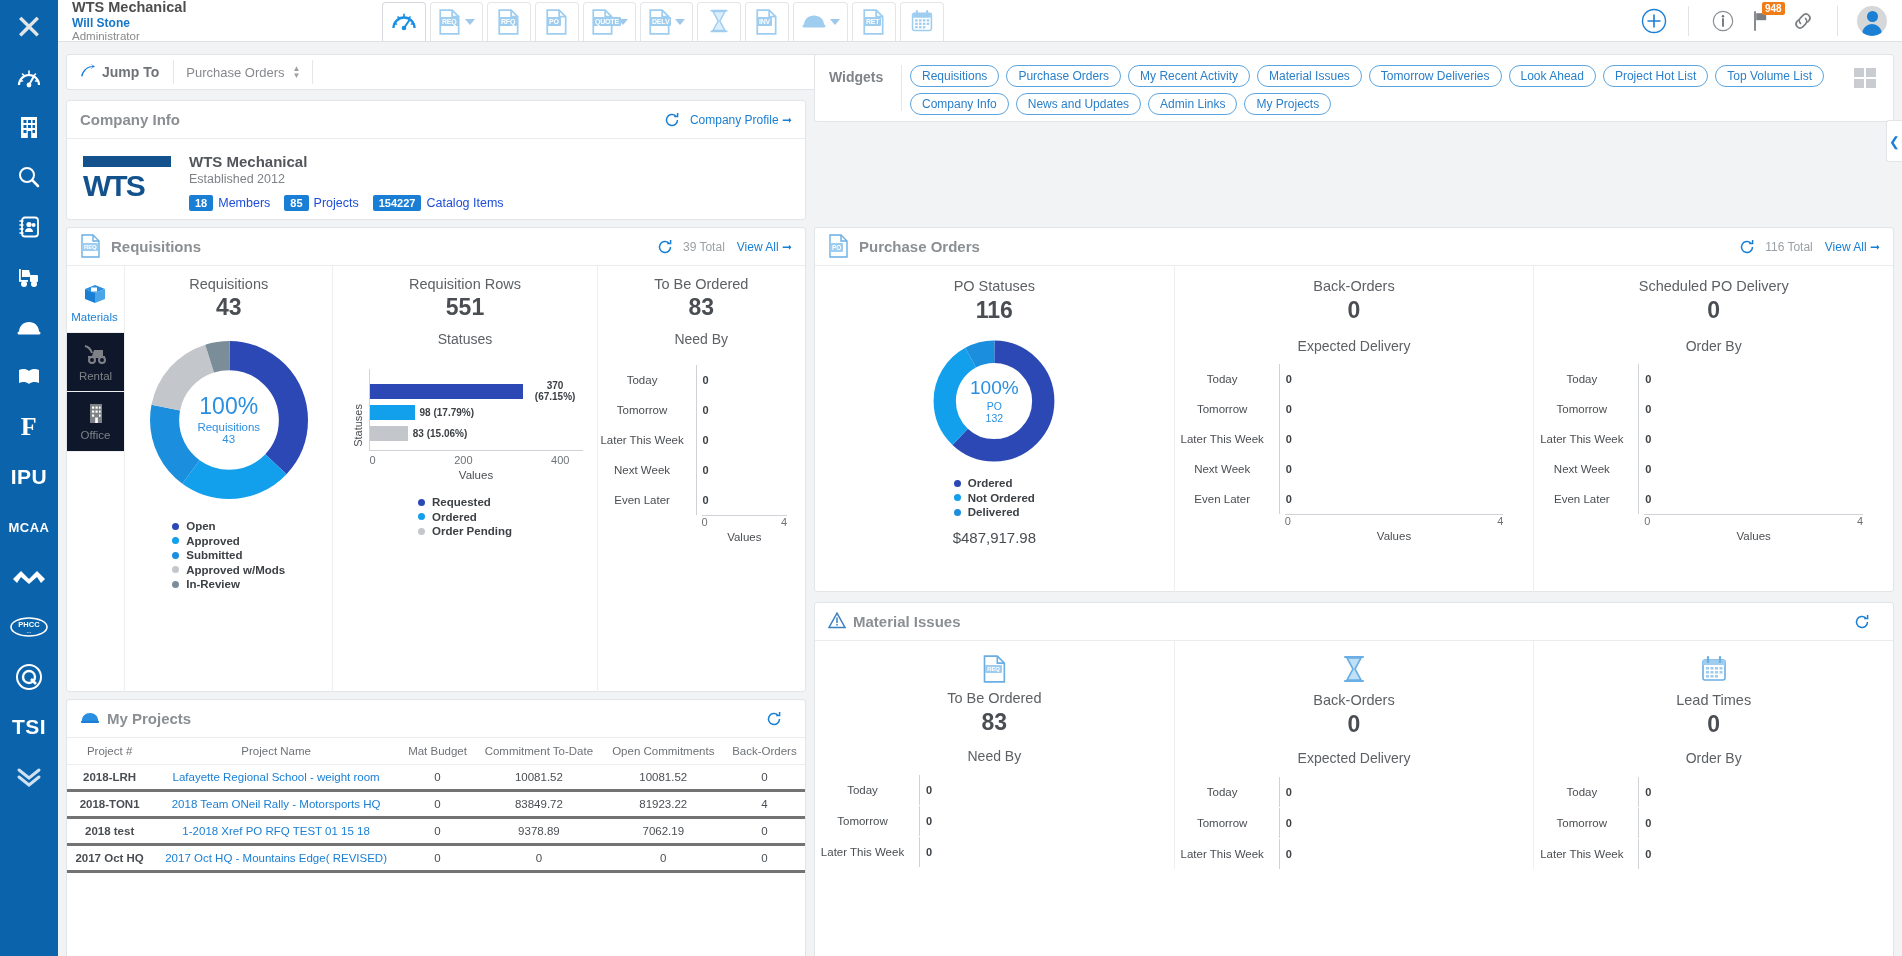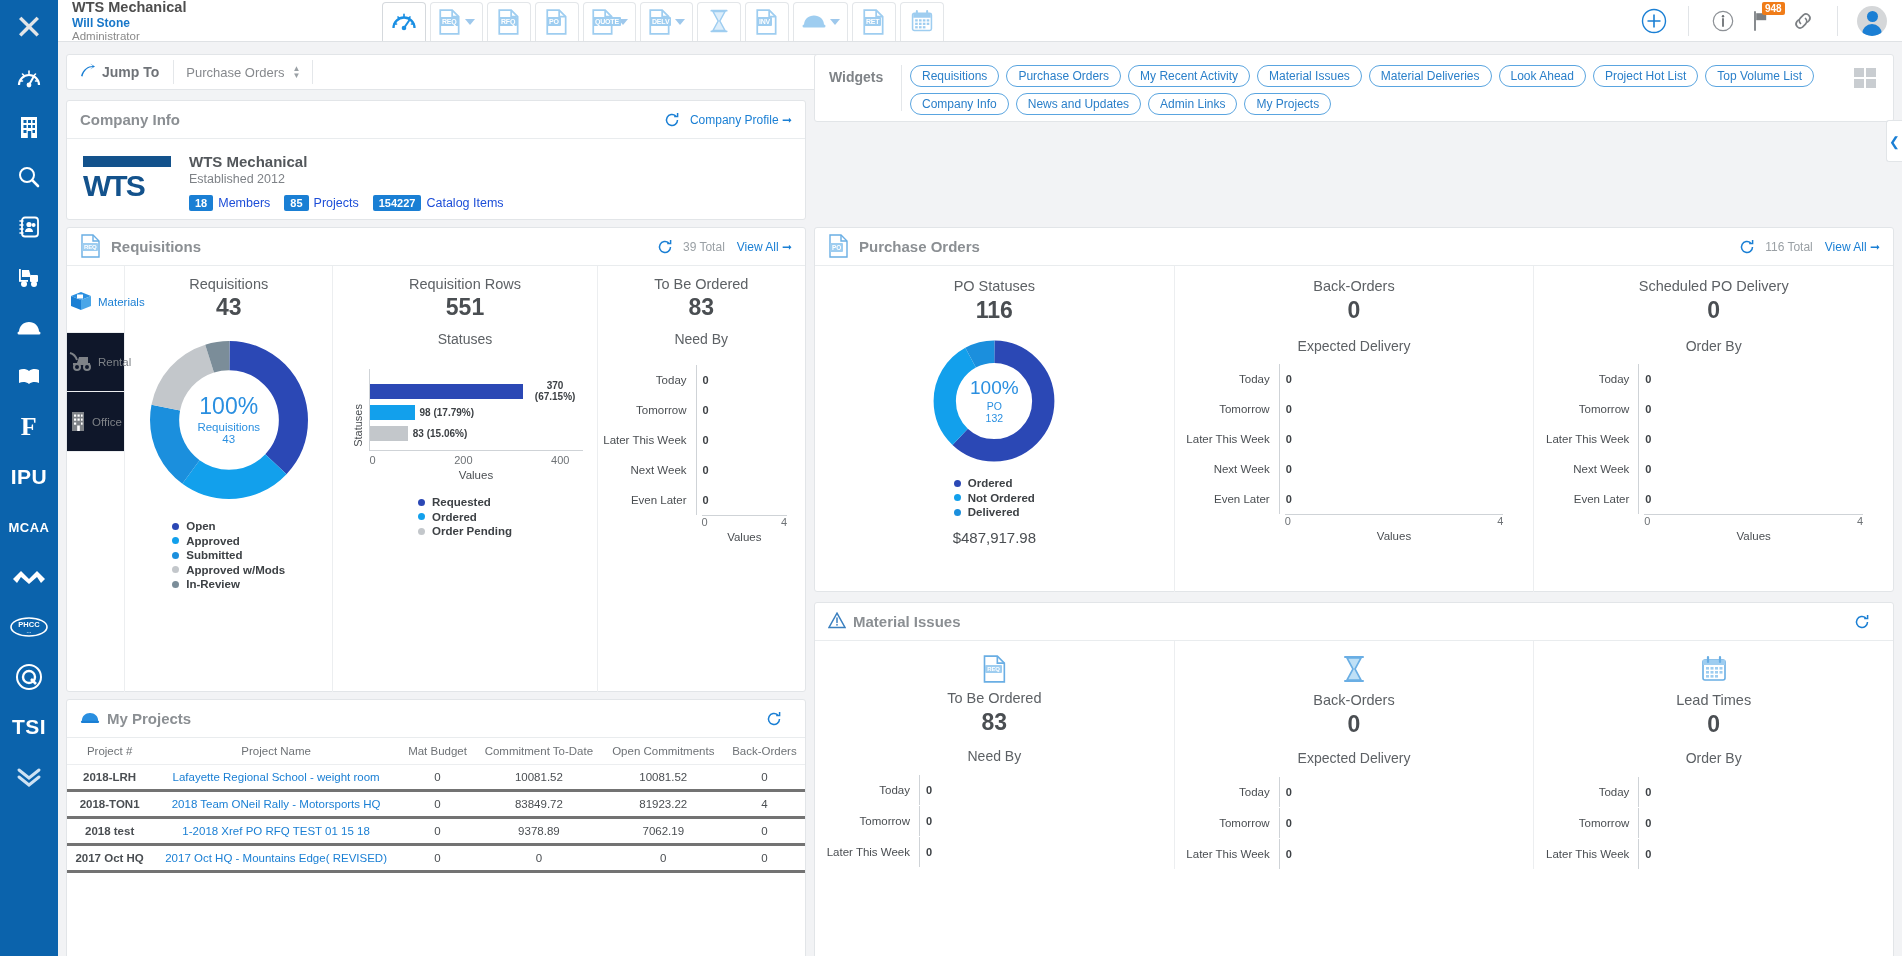--- a/index.html
+++ b/index.html
@@ -116,42 +116,42 @@
   .wts-logo .txt{position:absolute;left:0;top:12px;width:88px;height:42px;color:#13528c;font-size:30px;font-weight:bold;letter-spacing:-2px;font-family:"Liberation Sans",sans-serif;line-height:40px;}
   .co-name { font-size:15px; font-weight:bold; color:#53575b; }
   .co-est { font-size:12.5px; color:#7e8287; margin:2px 0 9px; }
   .co-badges { display:flex; gap:14px; align-items:center; }
   .cnt-badge { background:#1a7fd4; color:#fff; font-size:11px; font-weight:bold; padding:2px 6px; border-radius:2px; }
   .cnt-lbl { color:#1d4ed8; font-size:12.5px; margin-left:5px; cursor:pointer; }
 
   #req-card { position:absolute; left:8px; top:185px; width:740px; height:465px; }
   #req-body { display:flex; height:426px; }
   #req-tabs { width:58px; border-right:1px solid #eceef0; padding-top:6px; }
-  .rtab { height:60px; display:flex;flex-direction:row;align-items:center;justify-content:flex-start;gap:3px; cursor:pointer; font-size:11.5px;}
+  .rtab { height:60px; display:flex;flex-direction:column;align-items:center;justify-content:center;gap:3px; cursor:pointer; font-size:11.5px;}
   .rtab.active { color:#1a7fd4; border-right:2px solid #fff; background:#fff; }
   .rtab.inactive { color:#7e8287; background:#0f172a; border-top:1px solid #eceef0; border-bottom:1px solid #eceef0;}
   .kpi-col { flex:1; border-right:1px solid #eceef0; padding-top:10px; text-align:center; position:relative;}
   .kpi-col:last-child{border-right:none;}
   .kpi-t { font-size:14.5px; color:#5d6165; }
   .kpi-n { font-size:23px; font-weight:bold; color:#4a4e52; margin-top:2px; }
   .kpi-sub { font-size:14px; color:#5d6165; margin-top:10px; }
 
   .donut-wrap { position:relative; width:170px; height:170px; margin:14px auto 0; }
   .donut-center { position:absolute; inset:0; display:flex; flex-direction:column; align-items:center; justify-content:center; }
   .dc-pct { font-size:23px; color:#2a8fe0; line-height:1; }
   .dc-l1 { font-size:11.5px; color:#2a8fe0; margin-top:3px;}
   .dc-l2 { font-size:11.5px; color:#2a8fe0; }
 
   .legend { margin-top:14px; display:inline-block; text-align:left; }
   .legend div { display:flex; align-items:center; gap:7px; font-size:11.5px; font-weight:bold; color:#3d4145; line-height:14.5px; }
   .dot { width:7px;height:7px;border-radius:50%; display:inline-block;}
 
   .needby-rows { margin-top:6px; }
   .nb-row { display:flex; align-items:center; height:30px; font-size:11.5px; color:#4a4e52;}
-  .nb-lab { width:98px; text-align:right; padding-right:9px; }
+  .nb-lab { width:98px; padding-right:9px; }
   .nb-axis { width:1px; background:#cfd3d7; height:30px; }
   .nb-val { padding-left:6px; font-weight:bold; font-size:11px; color:#3d4145;}
   .axis-line { height:1px; background:#cfd3d7; margin-left:98px; }
   .axis-ticks { display:flex; margin-left:98px; font-size:11px; color:#6e7276; }
   .axis-title { font-size:11.5px; color:#4a4e52; text-align:center; margin-top:3px;}
 
   #proj-card { position:absolute; left:8px; top:657px; width:740px; height:260px; overflow:hidden;}
   table.proj { width:100%; border-collapse:collapse; font-size:11.5px; }
   table.proj th { font-weight:normal; color:#6e7276; padding:7px 6px; border-bottom:1px solid #eceef0; }
   table.proj td { padding:6px 6px; text-align:center; border-bottom:3px solid #737373; color:#4a4e52; }
@@ -494,21 +494,21 @@
   </div>
 
   <div class="card" id="widgetcard">
     <div class="wlabel">Widgets</div>
     <div class="wsep"></div>
     <div class="chips" id="widget-chips">
         <div class="chip">Requisitions</div>
         <div class="chip">Purchase Orders</div>
         <div class="chip">My Recent Activity</div>
         <div class="chip">Material Issues</div>
-        <div class="chip">Material Deliveries</div>
+        <div class="chip">Tomorrow Deliveries</div>
         <div class="chip">Look Ahead</div>
         <div class="chip">Project Hot List</div>
         <div class="chip">Top Volume List</div>
         <div class="chip">Company Info</div>
         <div class="chip">News and Updates</div>
         <div class="chip">Admin Links</div>
         <div class="chip">My Projects</div>
       </div>
     <div id="gridbtn">
         <i></i>

